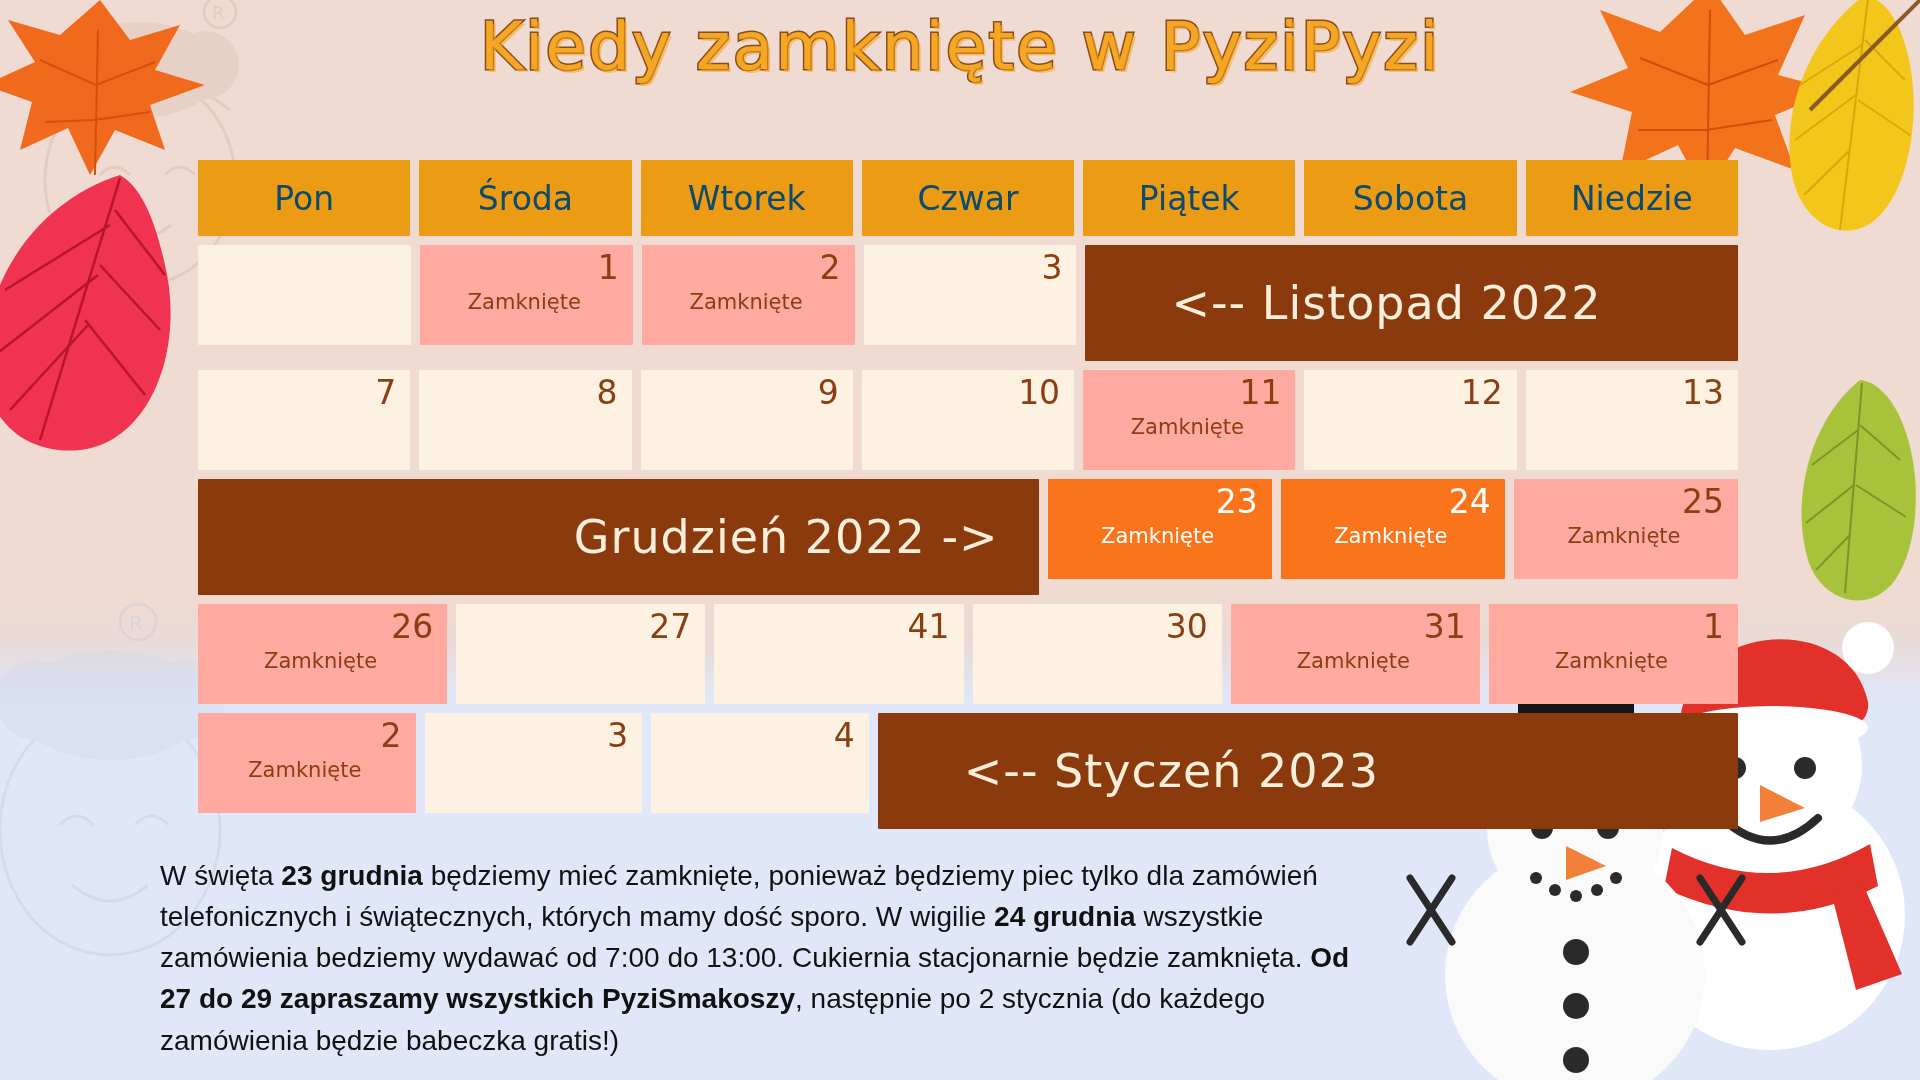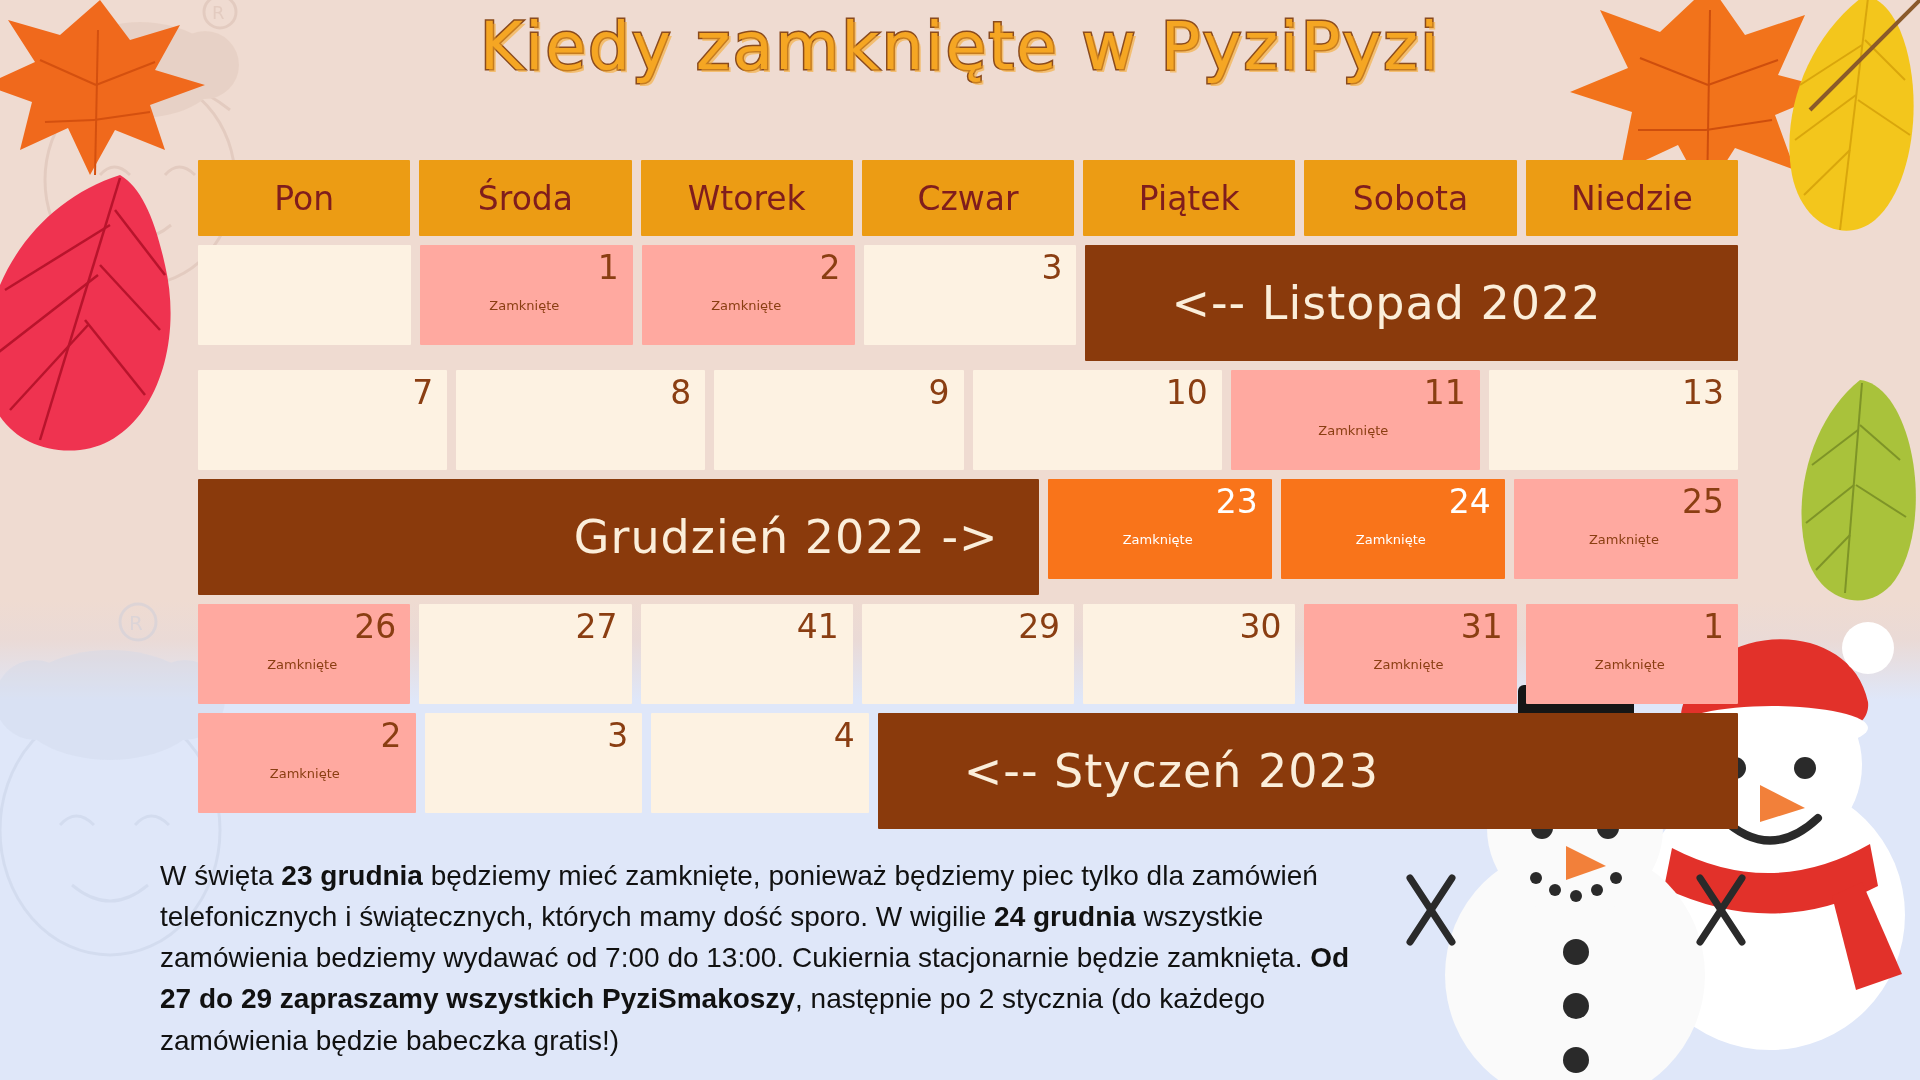--- a/index.html
+++ b/index.html
@@ -64,41 +64,41 @@
     flex: 1 1 0;
     min-width: 0;
     position: relative;
     border-radius: 1px;
   }
 
   .hdr {
     height: 76px;
     background: #EC9C14;
     display: flex; align-items: center; justify-content: center;
-    color: #7f1d1d;
+    color: #0c4a6e;
     font-size: 33px;
     font-family: "DejaVu Sans", sans-serif;
   }
 
   .day {
     height: 100px;
     background: #FDF2E2;
     padding: 6px 14px 8px 10px;
     display: flex; flex-direction: column;
   }
   .day .num {
     text-align: right;
     font-size: 33px;
     color: #8A3E12;
     line-height: 1.05;
   }
   .day .closed {
-    margin-top: 12px;
+    margin-top: 4px;
     text-align: center;
-    font-size: 13px;
+    font-size: 21px;
     color: #8A3E12;
   }
   .day.empty { background: #FDF2E2; }
   .day.closed-pink { background: #FFA9A0; }
   .day.closed-orange { background: #F9741A; }
   .day.closed-orange .num, .day.closed-orange .closed { color: #FFFFFF; }
 
   .banner {
     background: #8A3A0C;
     color: #FBEEDA;
@@ -274,20 +274,23 @@
         <div class="num">9</div>
       </div>
       <div class="cell day">
         <div class="num">10</div>
       </div>
       <div class="cell day closed-pink">
         <div class="num">11</div>
         <div class="closed">Zamknięte</div>
       </div>
       <div class="cell day">
+        <div class="num">12</div>
+      </div>
+      <div class="cell day">
         <div class="num">13</div>
       </div>
     </div>
 
     <div class="cal-row">
       <div class="cell banner span4 b-right">Grudzień 2022 -&gt;</div>
       <div class="cell day closed-orange">
         <div class="num">23</div>
         <div class="closed">Zamknięte</div>
       </div>
@@ -304,23 +307,20 @@
     <div class="cal-row">
       <div class="cell day closed-pink">
         <div class="num">26</div>
         <div class="closed">Zamknięte</div>
       </div>
       <div class="cell day">
         <div class="num">27</div>
       </div>
       <div class="cell day">
         <div class="num">41</div>
-      </div>
-      <div class="cell day">
-        <div class="num">29</div>
       </div>
       <div class="cell day">
         <div class="num">30</div>
       </div>
       <div class="cell day closed-pink">
         <div class="num">31</div>
         <div class="closed">Zamknięte</div>
       </div>
       <div class="cell day closed-pink">
         <div class="num">1</div>

